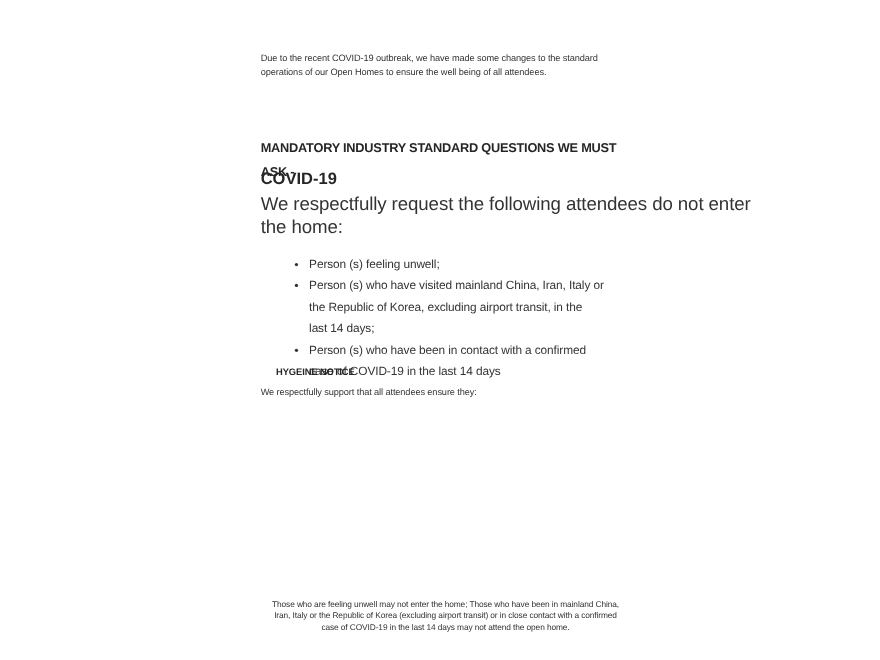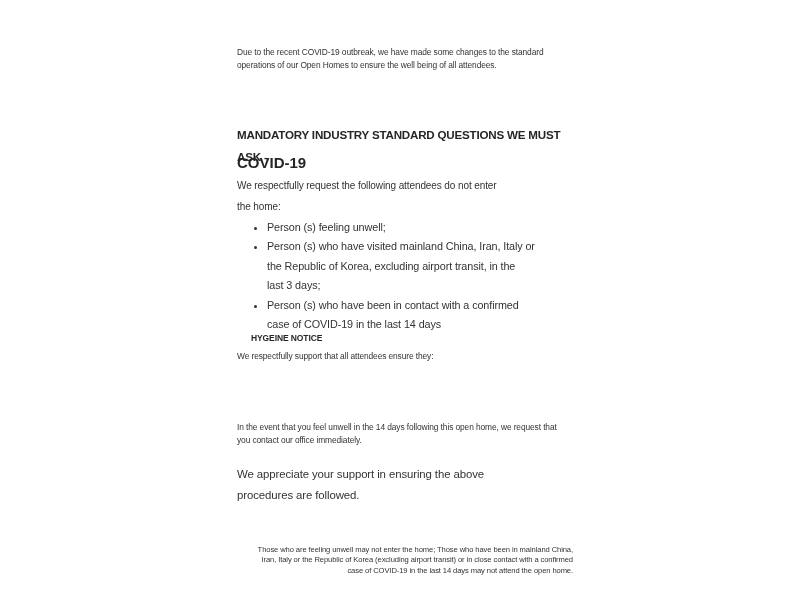--- a/index.html
+++ b/index.html
@@ -45,27 +45,27 @@
     letter-spacing: -0.2px;
     color: #262626;
     margin-top: 32px;
   }
   .covid-title {
     font-size: 15px;
     font-weight: bold;
     color: #262626;
   }
   .body-lg {
-    font-size: 10px;
+    font-size: 17px;
     line-height: 20.8px;
     letter-spacing: -0.1px;
     color: #333333;
   }
   ul.big-list {
-    margin: 2px;
+    margin: 16px;
     padding-left: 28px;
     list-style: disc outside;
   }
   ul.big-list li {
     font-size: 10.8px;
     line-height: 19.4px;
     letter-spacing: -0.1px;
     color: #333333;
   }
   ul.small-list {
@@ -107,34 +107,30 @@
 
     <div class="block covid-title" style="top:154px;">COVID-19</div>
 
     <div class="block body-lg pre" style="top:176px;">We respectfully request the following attendees do not enter
 the home:</div>
 
     <ul class="block big-list" style="top:216px;">
       <li class="pre">Person (s) feeling unwell;</li>
       <li class="pre">Person (s) who have visited mainland China, Iran, Italy or
 the Republic of Korea, excluding airport transit, in the
-last 3 days;</li>
+last 14 days;</li>
       <li class="pre">Person (s) who have been in contact with a confirmed
 case of COVID-19 in the last 14 days</li>
     </ul>
 
     <div class="block small-bold" style="top:333px;margin-left:14px;">HYGEINE NOTICE</div>
 
     <div class="block small" style="top:350px;">We respectfully support that all attendees ensure they:</div>
 
 
-    <div class="block small pre" style="top:421px;">In the event that you feel unwell in the 14 days following this open home, we request that
-you contact our office immediately.</div>
 
-    <div class="block closing pre" style="top:464px;">We appreciate your support in ensuring the above
-procedures are followed.</div>
 
-    <div class="block footer pre" style="top:545px;text-align:right;">Those who are feeling unwell may not enter the home; Those who have been in mainland China,
+    <div class="block footer pre" style="top:545px;">Those who are feeling unwell may not enter the home; Those who have been in mainland China,
 Iran, Italy or the Republic of Korea (excluding airport transit) or in close contact with a confirmed
 case of COVID-19 in the last 14 days may not attend the open home.</div>
 
   </div>
 </div>
 
 </body></html>

